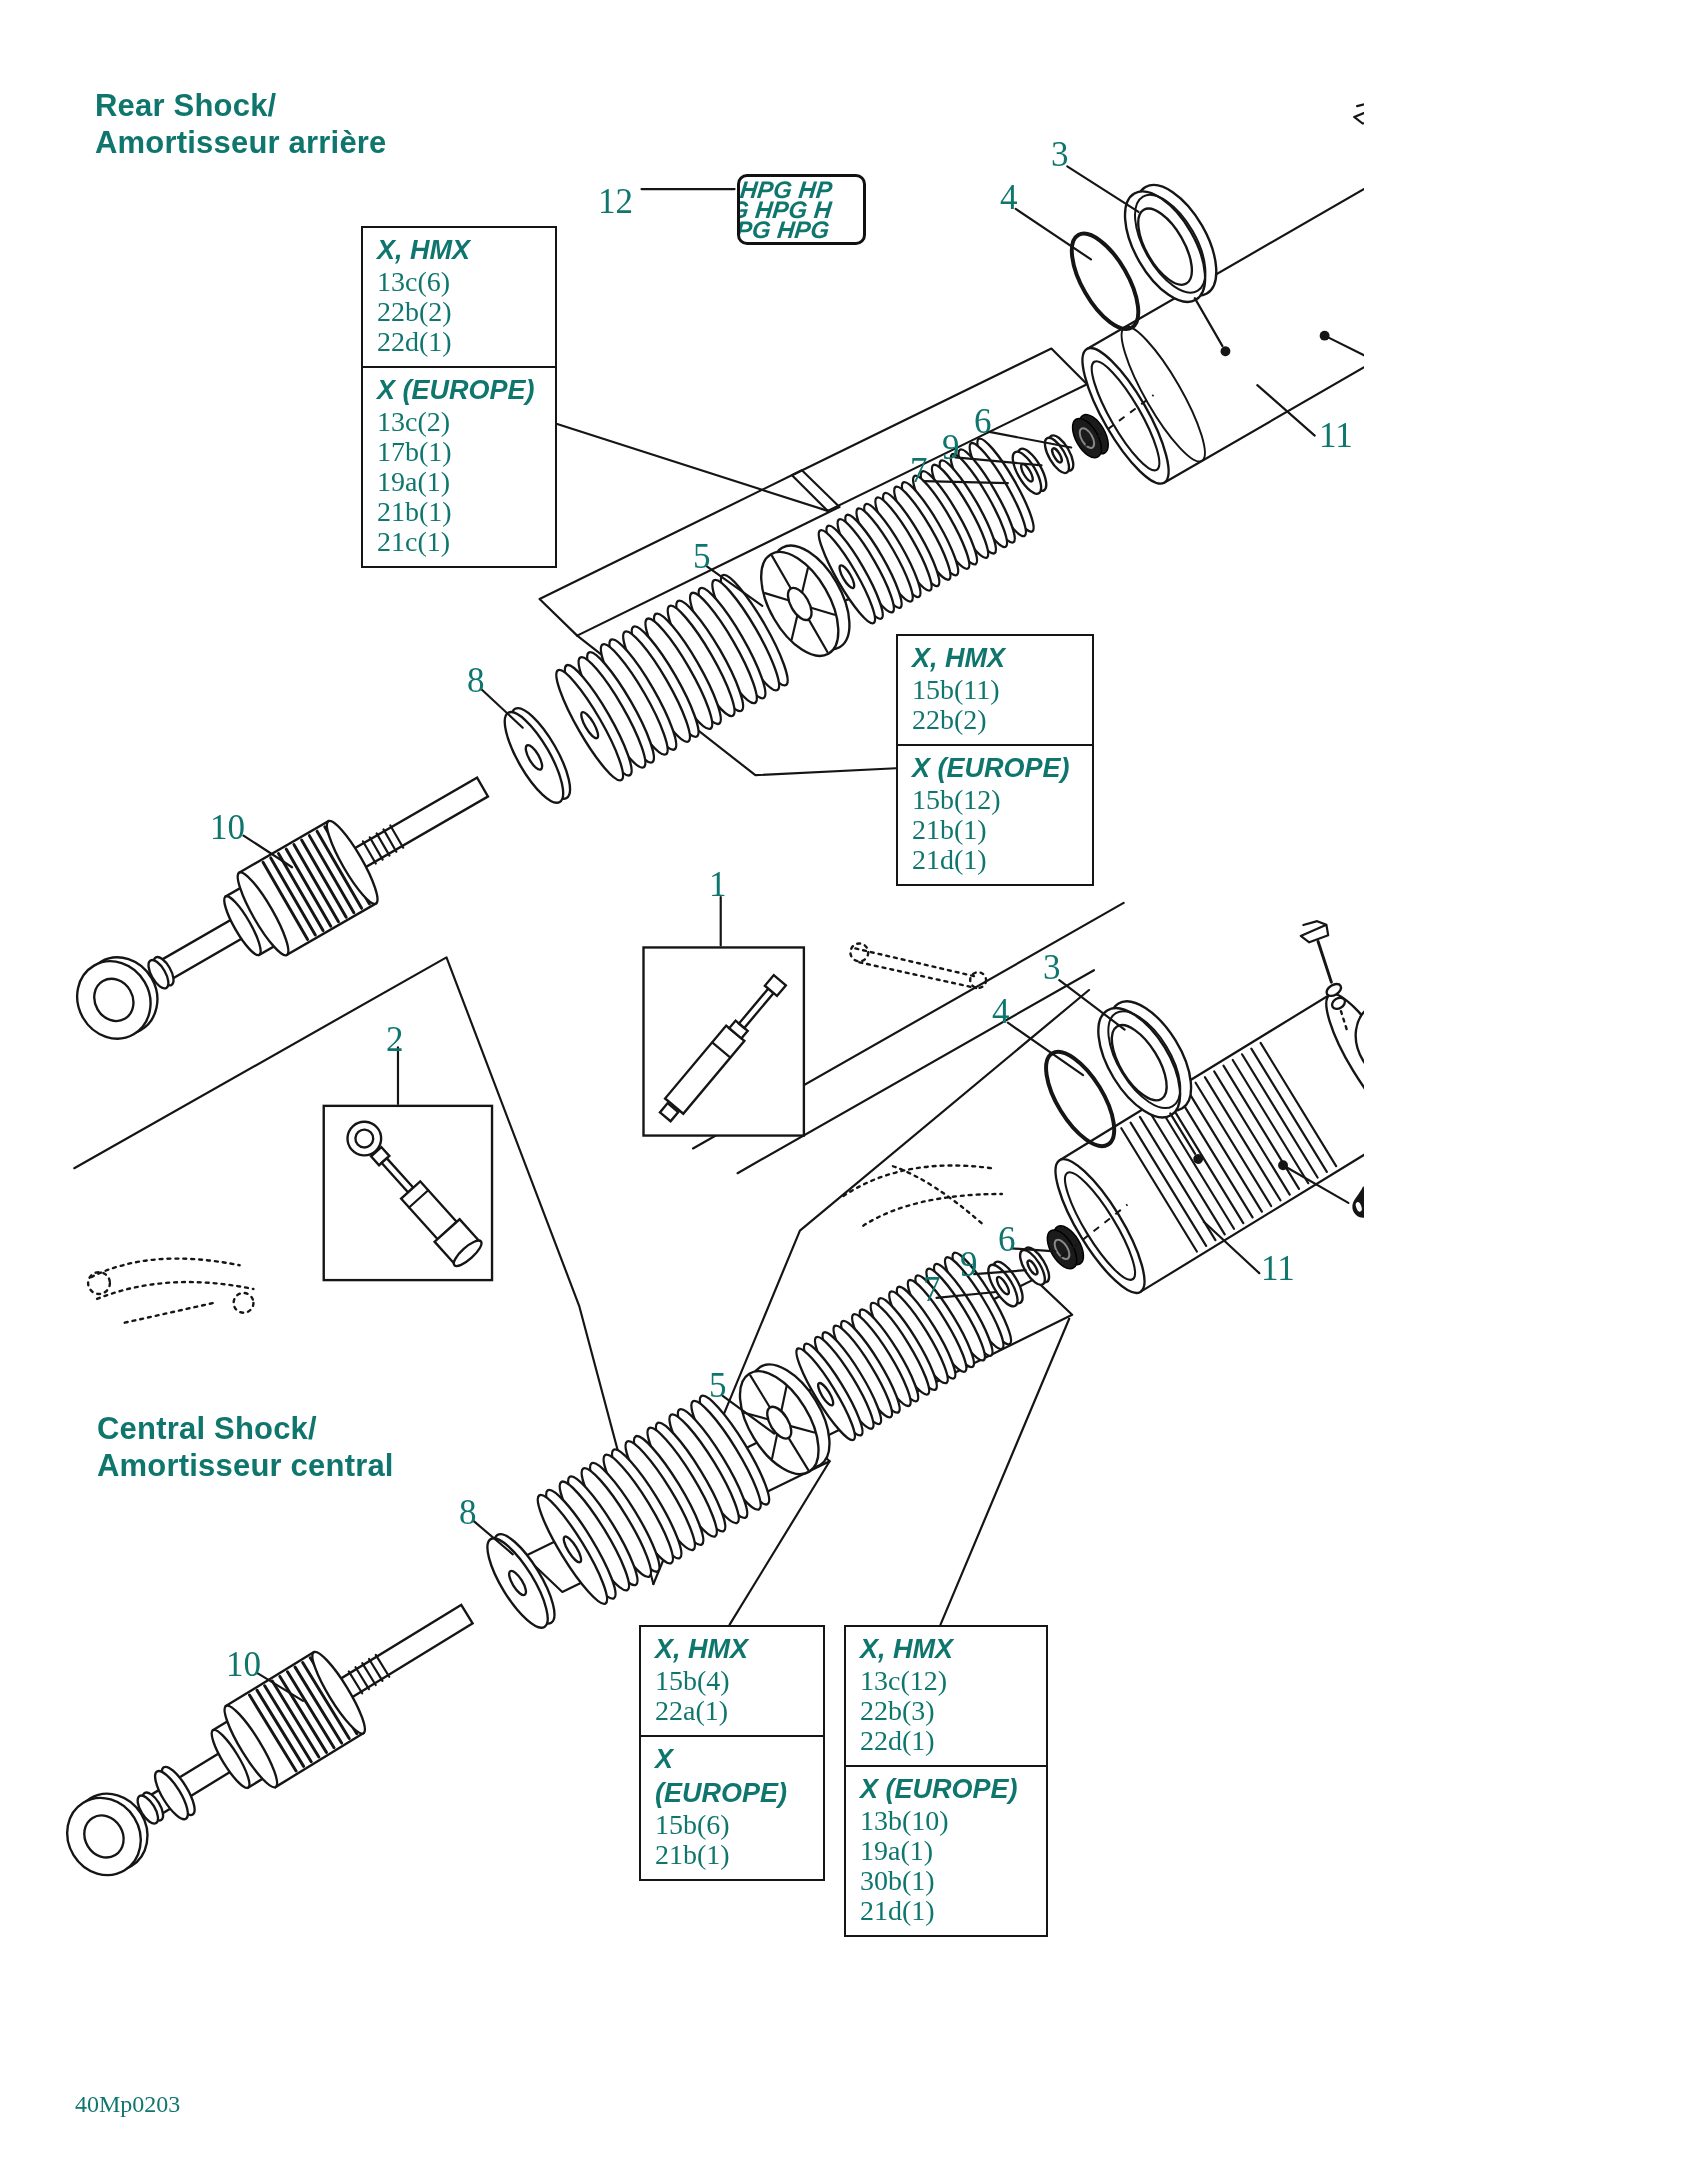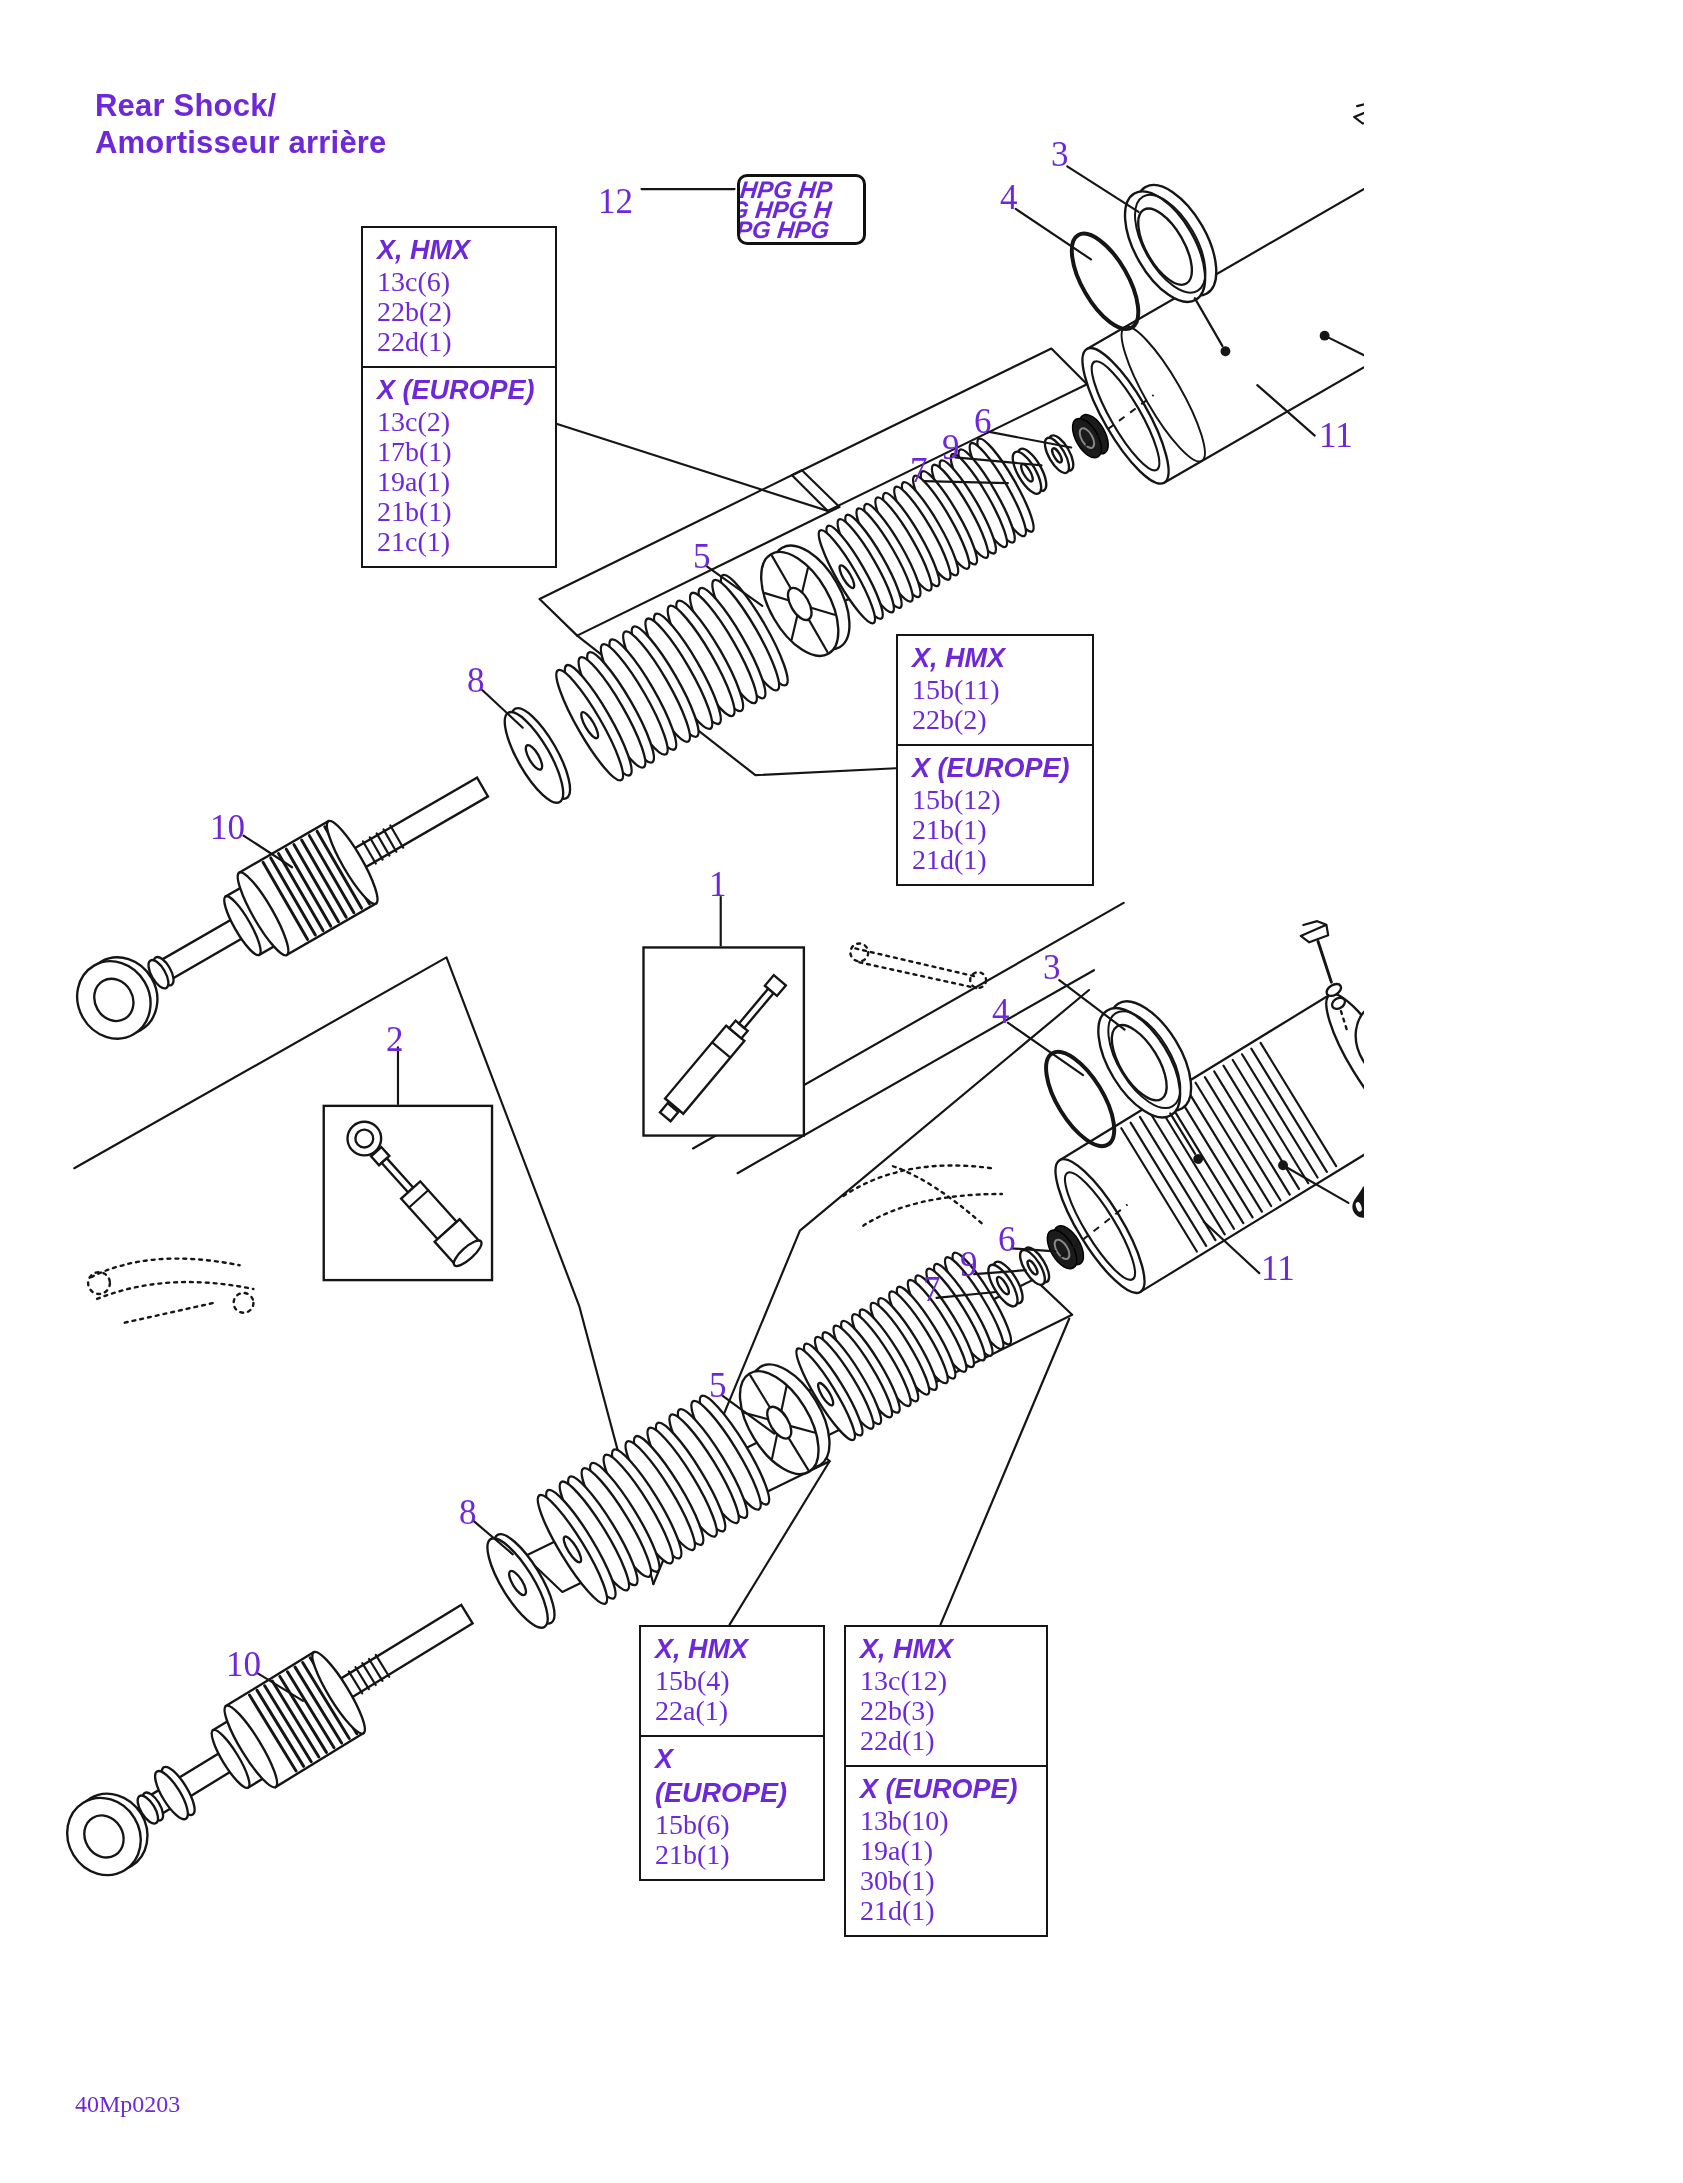--- a/index.html
+++ b/index.html
@@ -1,17 +1,17 @@
 <!DOCTYPE html>
 <html><head>
 <meta charset="utf-8">
 <style>
   html,body{margin:0;padding:0;background:#fff;}
   #stage{position:relative;width:1364px;height:2184px;background:#fff;overflow:hidden;
-         font-family:"Liberation Sans",sans-serif;color:#6d28d9;}
+         font-family:"Liberation Sans",sans-serif;color:#0f766e;}
   #art{position:absolute;left:0;top:0;}
   .ln{stroke:#151515;stroke-width:2.2;fill:none;stroke-linecap:round;stroke-linejoin:round;}
   .ln3{stroke:#151515;stroke-width:3;fill:none;stroke-linecap:round;}
   .pt{stroke:#151515;stroke-width:2.4;fill:#fff;}
   .drk{fill:#1b1b1b;stroke:#000;stroke-width:1.5;}
   .fl{fill:#151515;stroke:none;}
   .dash{stroke:#151515;stroke-width:2;fill:none;stroke-dasharray:7 7;}
   .dot{stroke:#151515;stroke-width:2.4;fill:none;stroke-dasharray:3 5;stroke-linecap:round;}
   .title{position:absolute;font-weight:700;font-size:31px;line-height:37px;white-space:nowrap;letter-spacing:0.2px;}
   .co{position:absolute;font-family:"Liberation Serif","DejaVu Serif",serif;font-size:35px;line-height:36px;}
@@ -309,20 +309,24 @@
   <g transform="translate(1366,1198)">
     <path d="M11 0 C7 9 0 14 0 21 a11 11 0 0 0 22 0 C22 14 15 9 11 0 Z" class="fl"></path>
     <ellipse cx="6.5" cy="21" rx="2.6" ry="5" fill="#fff" transform="rotate(-20 6.5 21)"></ellipse>
   </g>
 </svg>
 
 <div class="title" style="left:95px;top:87px;">
   <div>Rear Shock/</div>
   <div>Amortisseur arrière</div>
 </div>
+<div class="title" style="left:97px;top:1410px;">
+  <div>Central Shock/</div>
+  <div>Amortisseur central</div>
+</div>
 
 <div class="decal">
   <div class="row">HPG HP</div>
   <div class="row">G HPG H</div>
   <div class="row">PG HPG</div>
 </div>
 
 <div class="pbox" style="left:361px;top:226px;width:196px;">
   <div class="sec">
     <div class="hd">X, HMX</div>

